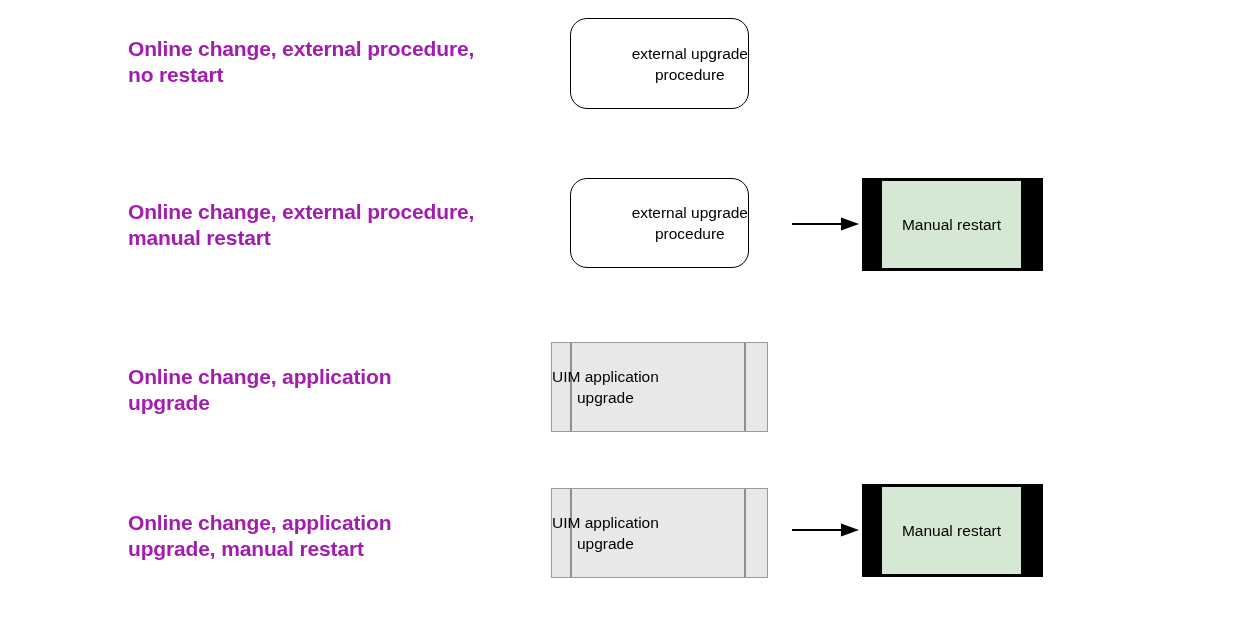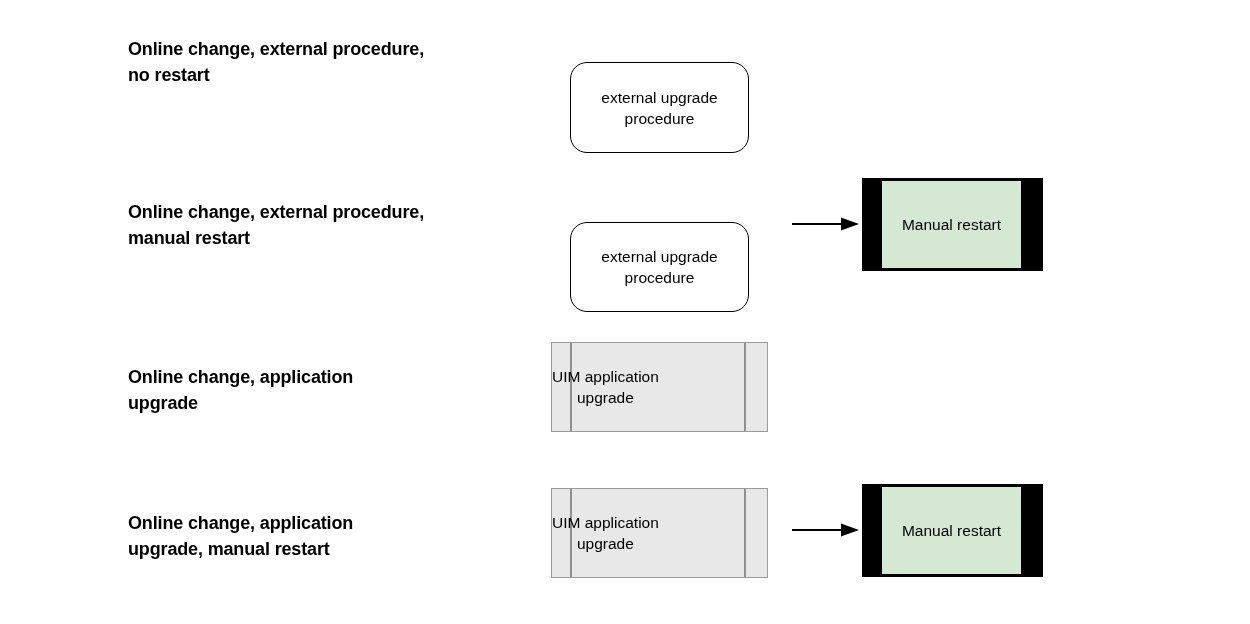--- a/index.html
+++ b/index.html
@@ -17,38 +17,37 @@
     width: 1250px;
     height: 624px;
     background: #ffffff;
     overflow: hidden;
   }
 
   
   .row-label {
     position: absolute;
     font-weight: bold;
-    font-size: 18px;
+    font-size: 21px;
     line-height: 26px;
-    color: #000000;
+    color: #a21caf;
     white-space: pre-line;
     letter-spacing: -0.15px;
   }
 
   
   .rounded-box {
     position: absolute;
     box-sizing: border-box;
     background: #ffffff;
     border: 1.6px solid #000000;
     border-radius: 17px;
     display: flex;
     align-items: center;
-    justify-content: center;
-    margin-top: 44px;
+    justify-content: flex-end;
   }
   .rounded-box .box-text {
     font-size: 15.5px;
     line-height: 21px;
     text-align: center;
     white-space: pre-line;
     color: #000000;
   }
 
   

